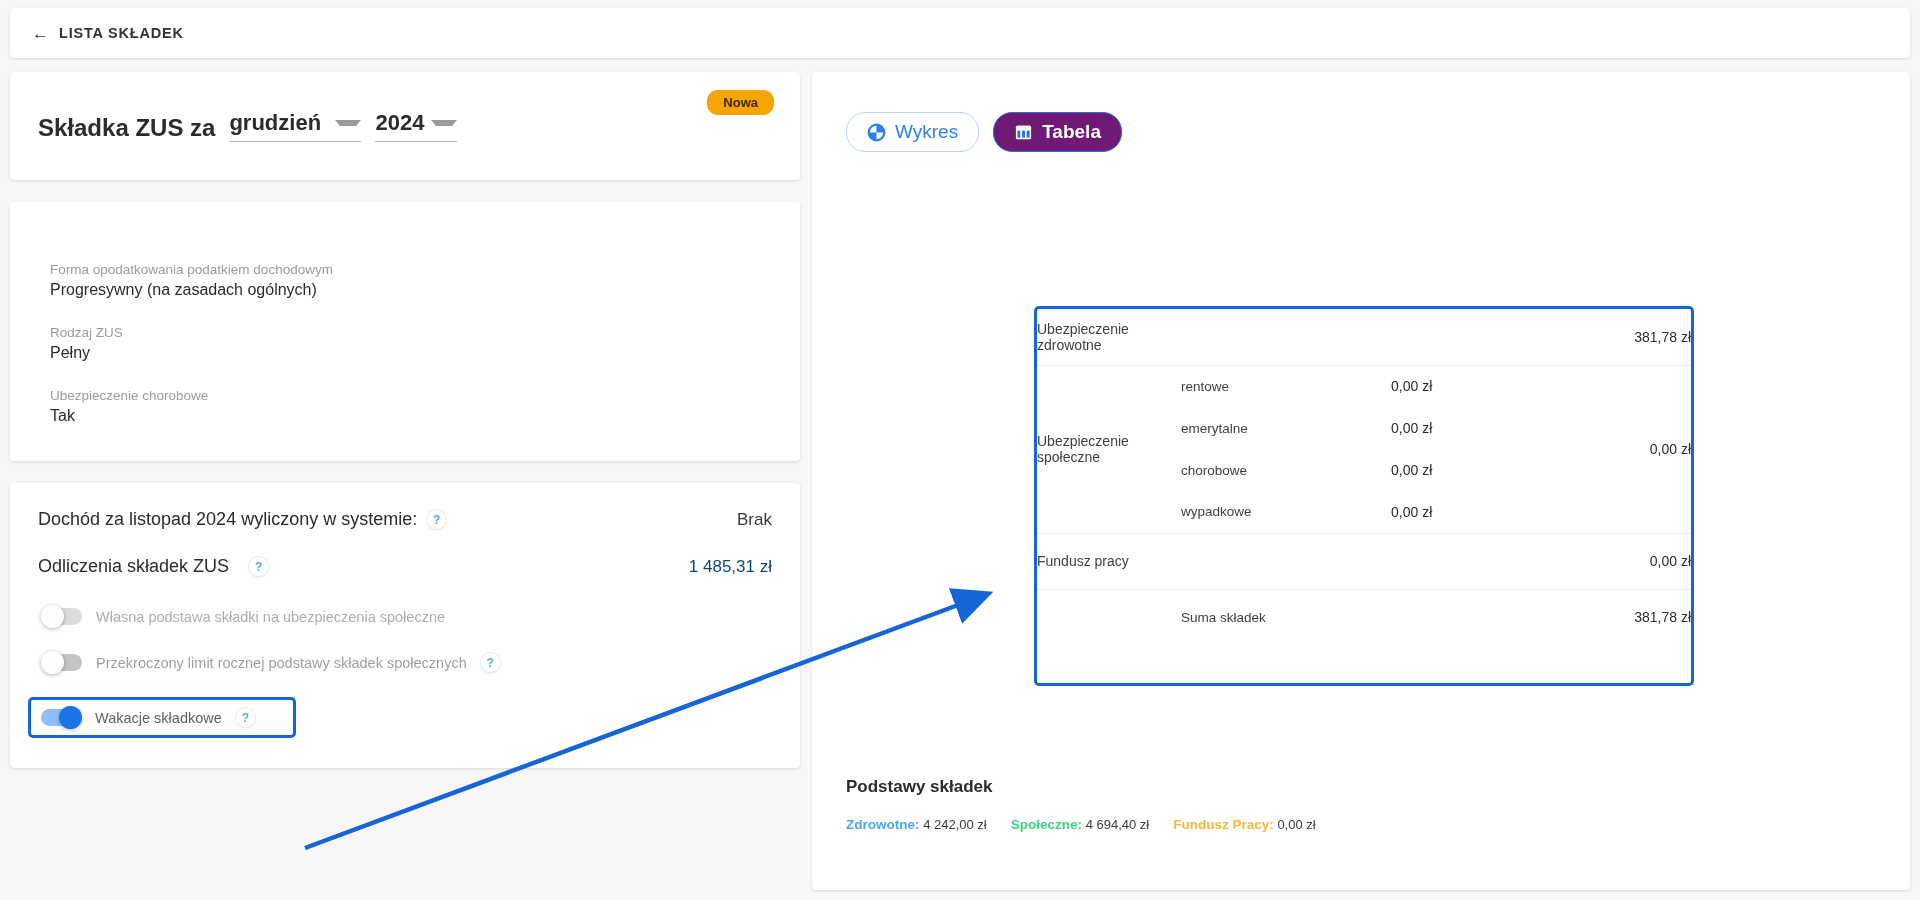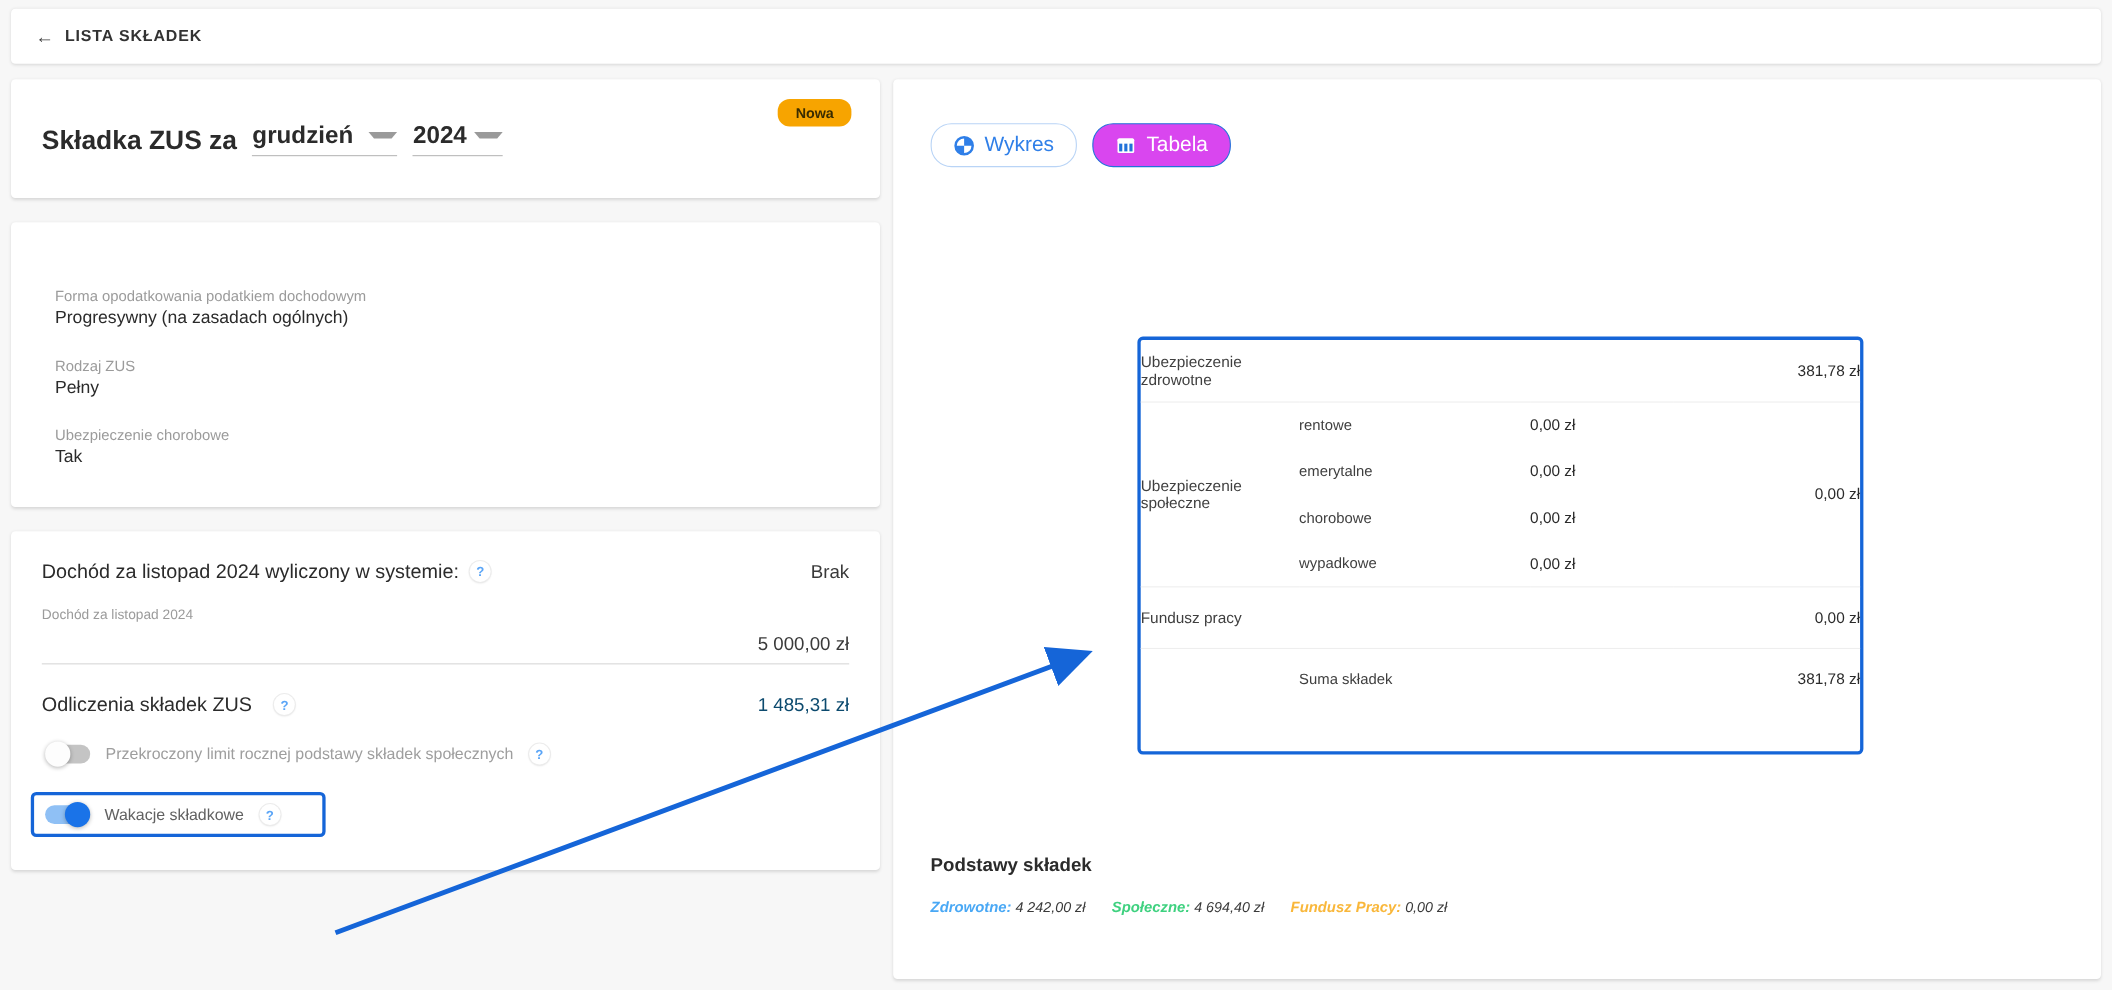--- a/index.html
+++ b/index.html
@@ -127,21 +127,21 @@
     position: absolute; left: 812px; top: 72px; width: 1098px; height: 818px;
     background: #ffffff; border-radius: 4px;
     box-shadow: 0 1px 3px rgba(0,0,0,0.13);
   }
   .tabs { display: flex; gap: 14px; padding: 40px 0 0 34px; }
   .tab {
     display: inline-flex; align-items: center; gap: 9px;
     border-radius: 19px; padding: 8px 20px; font-size: 19px; cursor: pointer;
   }
   .tab.inactive { background: #fff; border: 1.5px solid #b9d4f6; color: #2f7fe8; }
-  .tab.active { background: #d946ef; border: 1.5px solid #2272d9; color: #ffffff; }
+  .tab.active { background: #701a75; border: 1.5px solid #2272d9; color: #ffffff; font-weight: bold; }
   .tab svg { display: block; }
 
   .table-box {
     position: absolute; left: 222px; top: 234px; width: 660px;
     border: 3px solid #1565d8; border-radius: 5px; background: #fff;
   }
   table.zus { width: 100%; border-collapse: collapse; }
   table.zus td { padding: 0; vertical-align: middle; }
   .tr-line { border-bottom: 1px solid #eeeeee; }
   .cell-name { font-size: 14px; color: #3f3f3f; padding-left: 20px; }
@@ -152,21 +152,21 @@
   .h-sub { height: 42px; }
   .h-fp { height: 56px; }
   .h-sum { height: 56px; }
   .spacer-row { height: 38px; }
   .col-sub-label { width: 210px; }
   .col-sub-amt { width: 130px; }
   .col-total { width: 170px; }
 
   .bases { position: absolute; left: 34px; bottom: 58px; }
   .bases-title { font-size: 17px; font-weight: 700; color: #2b2b2b; }
-  .bases-line { margin-top: 20px; display: flex; gap: 24px; align-items: baseline; font-style: italic; }
+  .bases-line { margin-top: 20px; display: flex; gap: 24px; align-items: baseline; }
   .base-item { font-size: 13px; color: #3a3a3a; }
   .base-key { font-weight: 700; font-size: 13.5px; }
   .k-zdrowotne { color: #49a8f5; }
   .k-spoleczne { color: #3ed17f; }
   .k-fp { color: #f9b73a; }
 
   
   .annot { position: absolute; left: 0; top: 0; width: 1920px; height: 900px; pointer-events: none; }
 </style>
 </head>
@@ -217,35 +217,35 @@
     <div class="card card-income">
 
       <div class="row-split">
         <div class="income-title">
           <span>Dochód za listopad 2024 wyliczony w systemie:</span>
           <span class="help-icon">?</span>
         </div>
         <div class="income-value">Brak</div>
       </div>
 
-      <div class="input-wrap">
-        <div class="input-label">Dochód za listopad 2024</div>
-        <div class="input-line">
-          <span class="val">5 000,00 zł</span>
-        </div>
-      </div>
 
       <div class="row-split deduction-row">
         <div class="deduction-title">
           <span>Odliczenia składek ZUS</span>
           <span class="help-icon">?</span>
         </div>
         <div class="deduction-value">1 485,31 zł</div>
       </div>
 
+      <div class="toggle-row first">
+        <span class="switch">
+            <span class="knob"></span>
+          </span>
+        <span class="toggle-label">Własna podstawa składki na ubezpieczenia społeczne</span>
+      </div>
 
       <div class="toggle-row">
         <span class="switch off-dark">
             <span class="knob"></span>
           </span>
         <span class="toggle-label dim2">Przekroczony limit rocznej podstawy składek społecznych</span>
         <span class="help-icon">?</span>
       </div>
 
       <div class="toggle-row highlighted">

